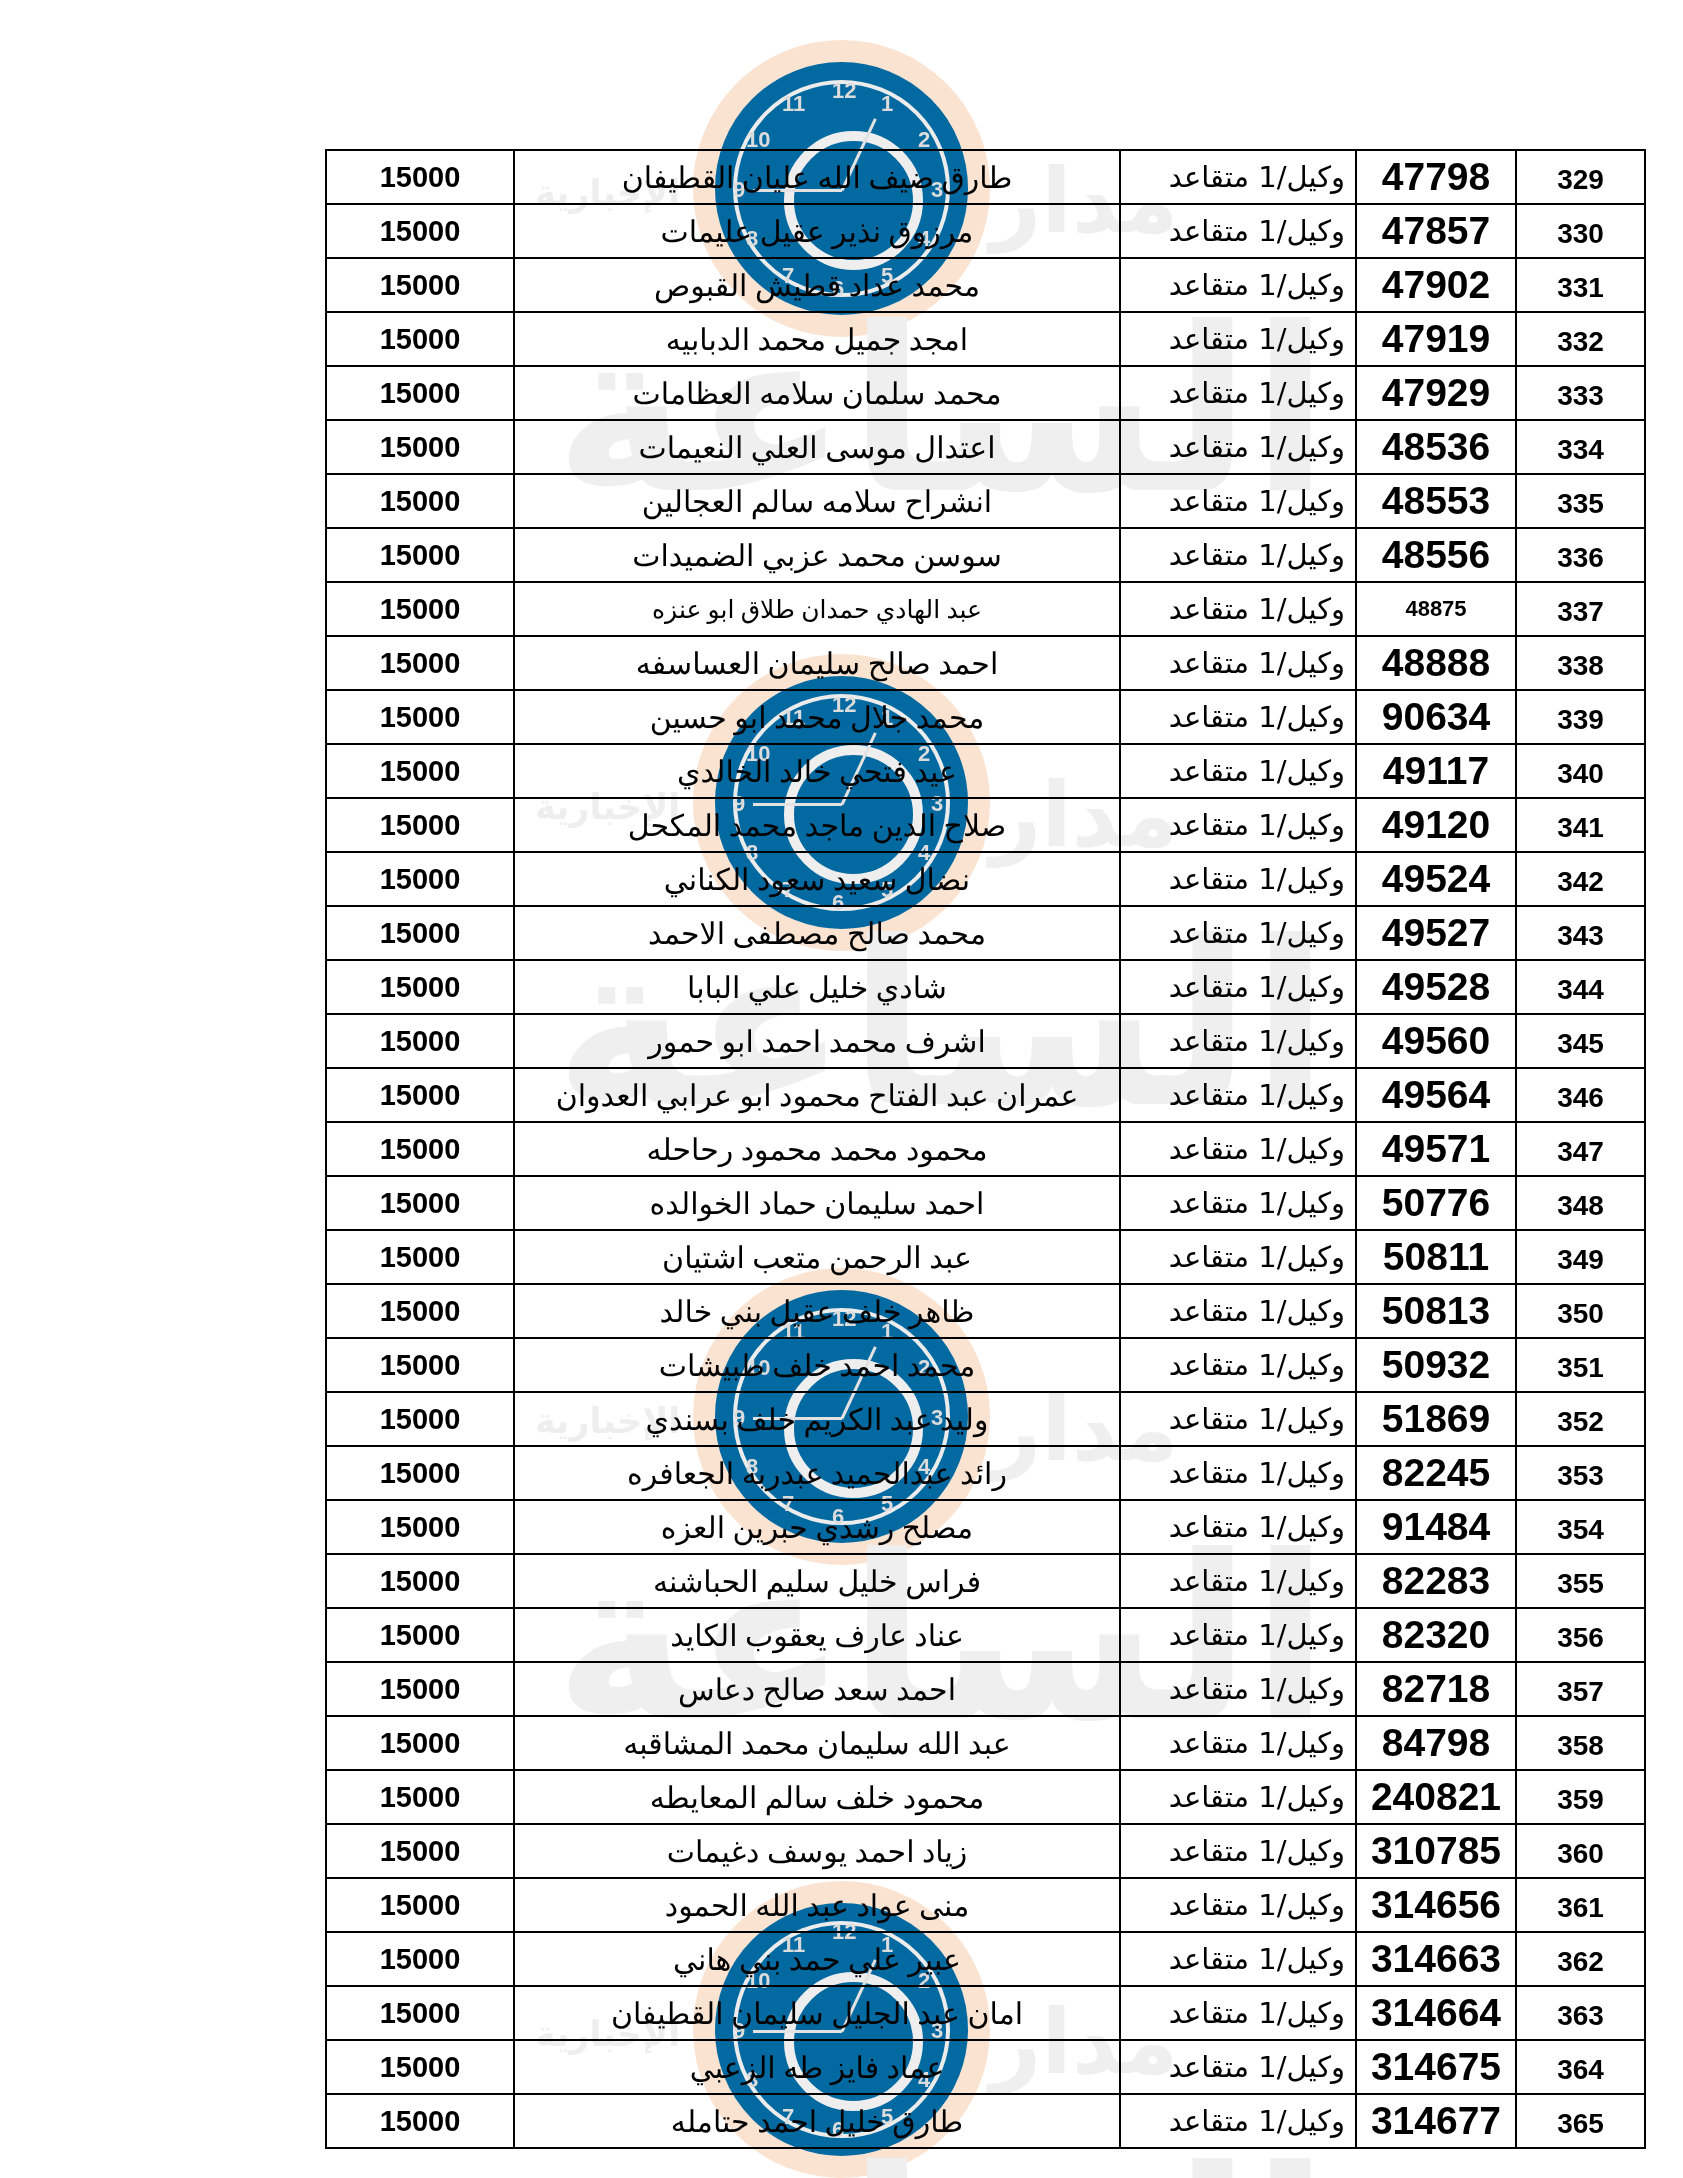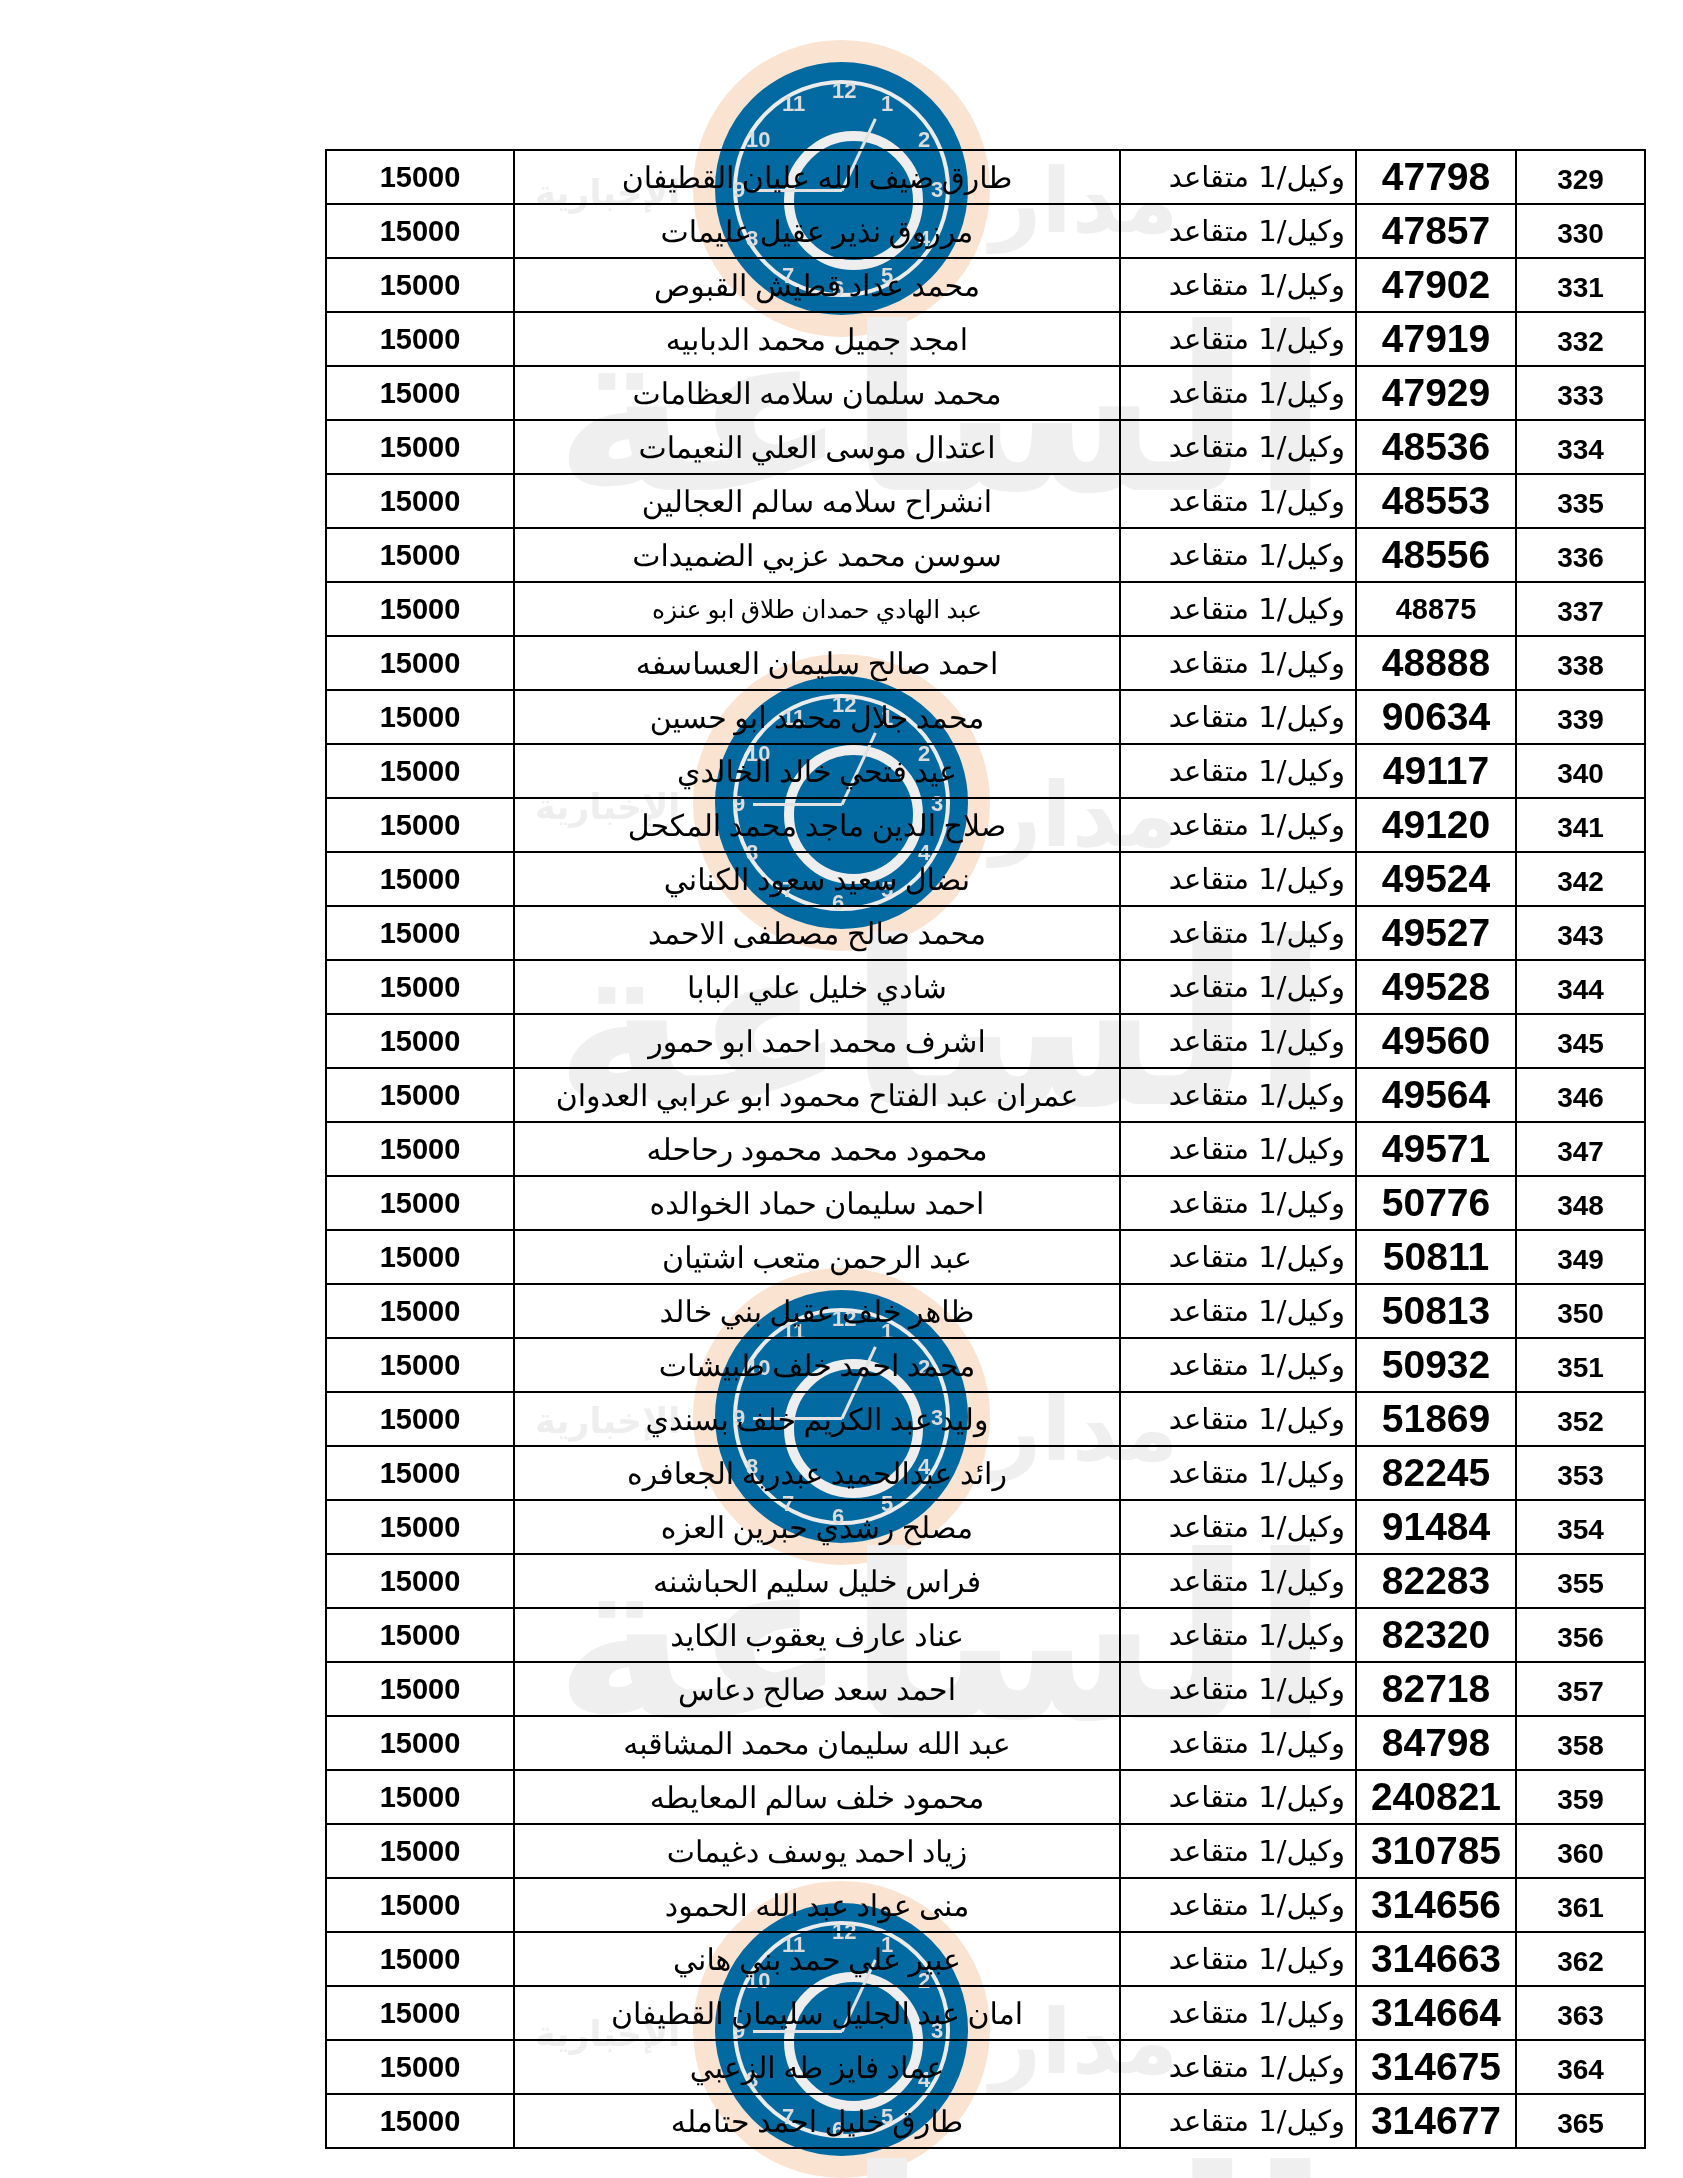--- a/index.html
+++ b/index.html
@@ -25,21 +25,21 @@
   
   .sheet { position: absolute; left: 325px; top: 149px; z-index: 1; }
   table { border-collapse: collapse; table-layout: fixed; }
   td { border: 2.5px solid #000; height: 46px; padding: 0; text-align: center; vertical-align: middle;
        color: #000; overflow: hidden; white-space: nowrap; }
   .c-amount { width: 186px; font-family: "Liberation Sans", sans-serif; font-weight: bold; font-size: 29px; }
   .c-name { width: 604px; font-family: Liberation Serif, serif; font-size: 30px; direction: rtl; }
   .c-name.small { font-size: 25px; }
   .c-role { width: 224px; font-family: "DejaVu Sans", sans-serif; font-size: 29px; direction: rtl; text-align: right; padding-right: 10px; }
   .c-id { width: 158px; font-family: "Liberation Sans", sans-serif; font-weight: bold; font-size: 39px; margin-left: 44px; }
-  .c-id.small { font-size: 29px; }
+  .c-id.small { font-size: 22px; }
   .c-num { width: 127px; font-family: "Liberation Sans", sans-serif; font-weight: bold; font-size: 28px; padding-top: 6px; }
 </style>
 </head>
 <body>
 
 <div id="watermarks">
     <div class="wm" style="top: 0px;">
     <div class="wm-clock">
       <div class="wm-clock-inner"></div>
       <div class="wm-clock-ring"></div>

